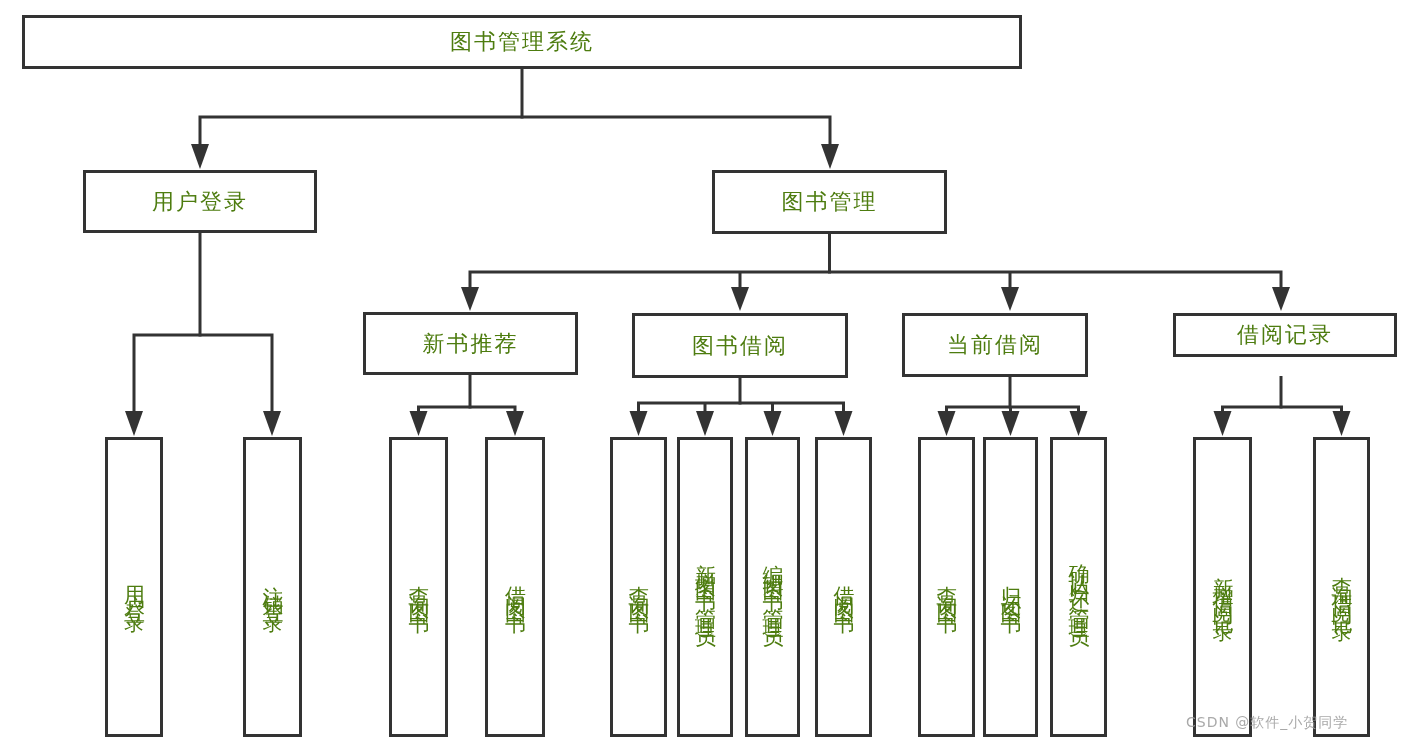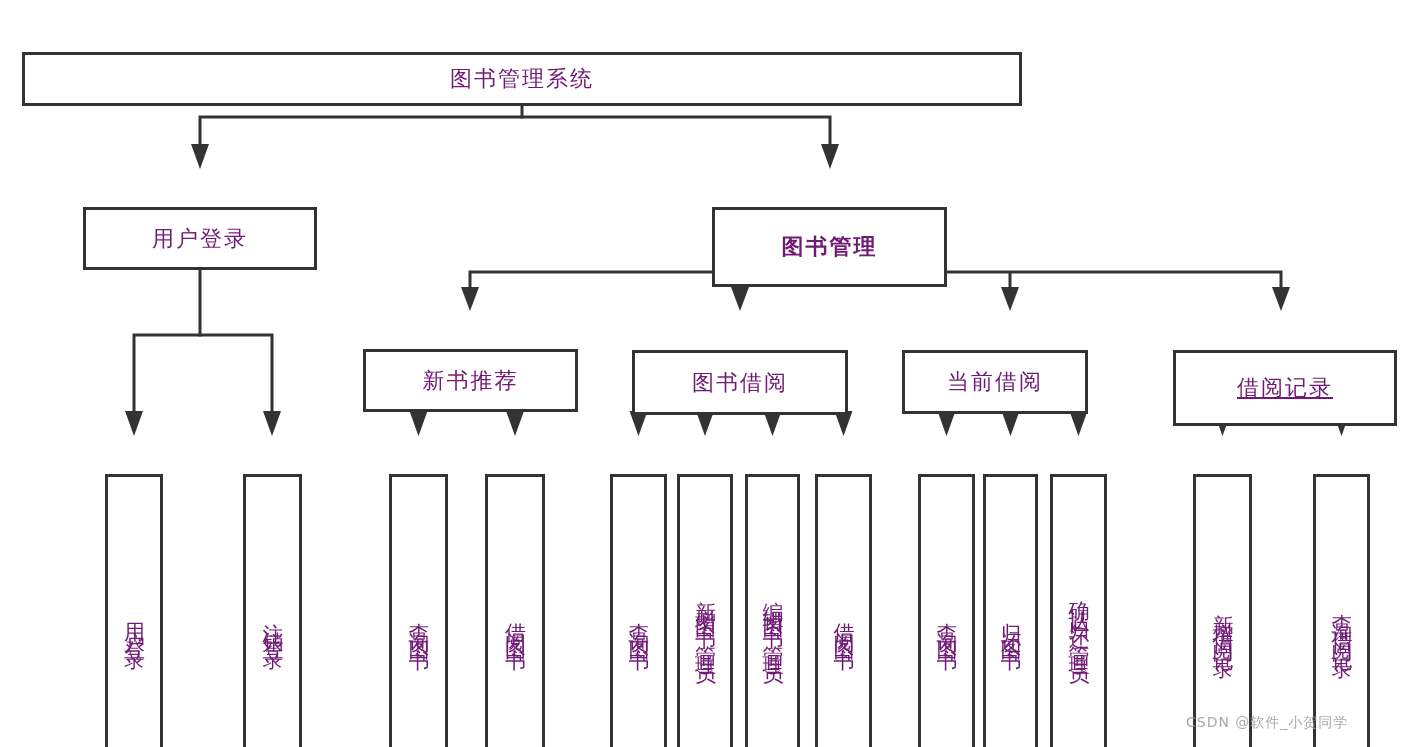--- a/index.html
+++ b/index.html
@@ -20,26 +20,25 @@
     left: 0;
     top: 0;
     width: 1405px;
     height: 747px;
   }
   .node {
     position: absolute;
     box-sizing: border-box;
     background: #ffffff;
     border: 3px solid #333333;
-    color: #701a75;
+    color: #4d7c0f;
     display: flex;
     align-items: center;
     justify-content: center;
     text-align: center;
-    margin-top: 37px;
   }
   .hnode {
     font-size: 22px;
     letter-spacing: 2px;
     white-space: nowrap;
   }
   .vnode {
     writing-mode: vertical-rl;
     text-orientation: mixed;
     font-size: 21px;
@@ -53,25 +52,25 @@
     width: 215px;
     font-size: 14px;
     letter-spacing: 1px;
     color: rgba(160, 160, 160, 0.9);
     white-space: nowrap;
     z-index: 5;
   }
   
   #n-root            { left: 22px;   top: 15px;  width: 1000px; height: 54px; }
   #n-user-login      { left: 83px;   top: 170px; width: 234px;  height: 63px; }
-  #n-book-mgmt       { left: 712px;  top: 170px; width: 235px;  height: 80px; font-weight: bold; }
+  #n-book-mgmt       { left: 712px;  top: 170px; width: 235px;  height: 64px; }
   #n-new-book-rec    { left: 363px;  top: 312px; width: 215px;  height: 63px; }
   #n-book-borrow     { left: 632px;  top: 313px; width: 216px;  height: 65px; }
   #n-current-borrow  { left: 902px;  top: 313px; width: 186px;  height: 64px; }
-  #n-borrow-record   { left: 1173px; top: 313px; width: 224px;  height: 76px; text-decoration: underline; }
+  #n-borrow-record   { left: 1173px; top: 313px; width: 224px;  height: 44px; }
   #n-leaf-login      { left: 105px;  top: 437px; width: 58px;   height: 300px; }
   #n-leaf-logout     { left: 243px;  top: 437px; width: 59px;   height: 300px; }
   #n-leaf-rec-query  { left: 389px;  top: 437px; width: 59px;   height: 300px; }
   #n-leaf-rec-borrow { left: 485px;  top: 437px; width: 60px;   height: 300px; }
   #n-leaf-bb-query   { left: 610px;  top: 437px; width: 57px;   height: 300px; }
   #n-leaf-bb-add     { left: 677px;  top: 437px; width: 56px;   height: 300px; }
   #n-leaf-bb-edit    { left: 745px;  top: 437px; width: 55px;   height: 300px; }
   #n-leaf-bb-borrow  { left: 815px;  top: 437px; width: 57px;   height: 300px; }
   #n-leaf-cb-query   { left: 918px;  top: 437px; width: 57px;   height: 300px; }
   #n-leaf-cb-return  { left: 983px;  top: 437px; width: 55px;   height: 300px; }

